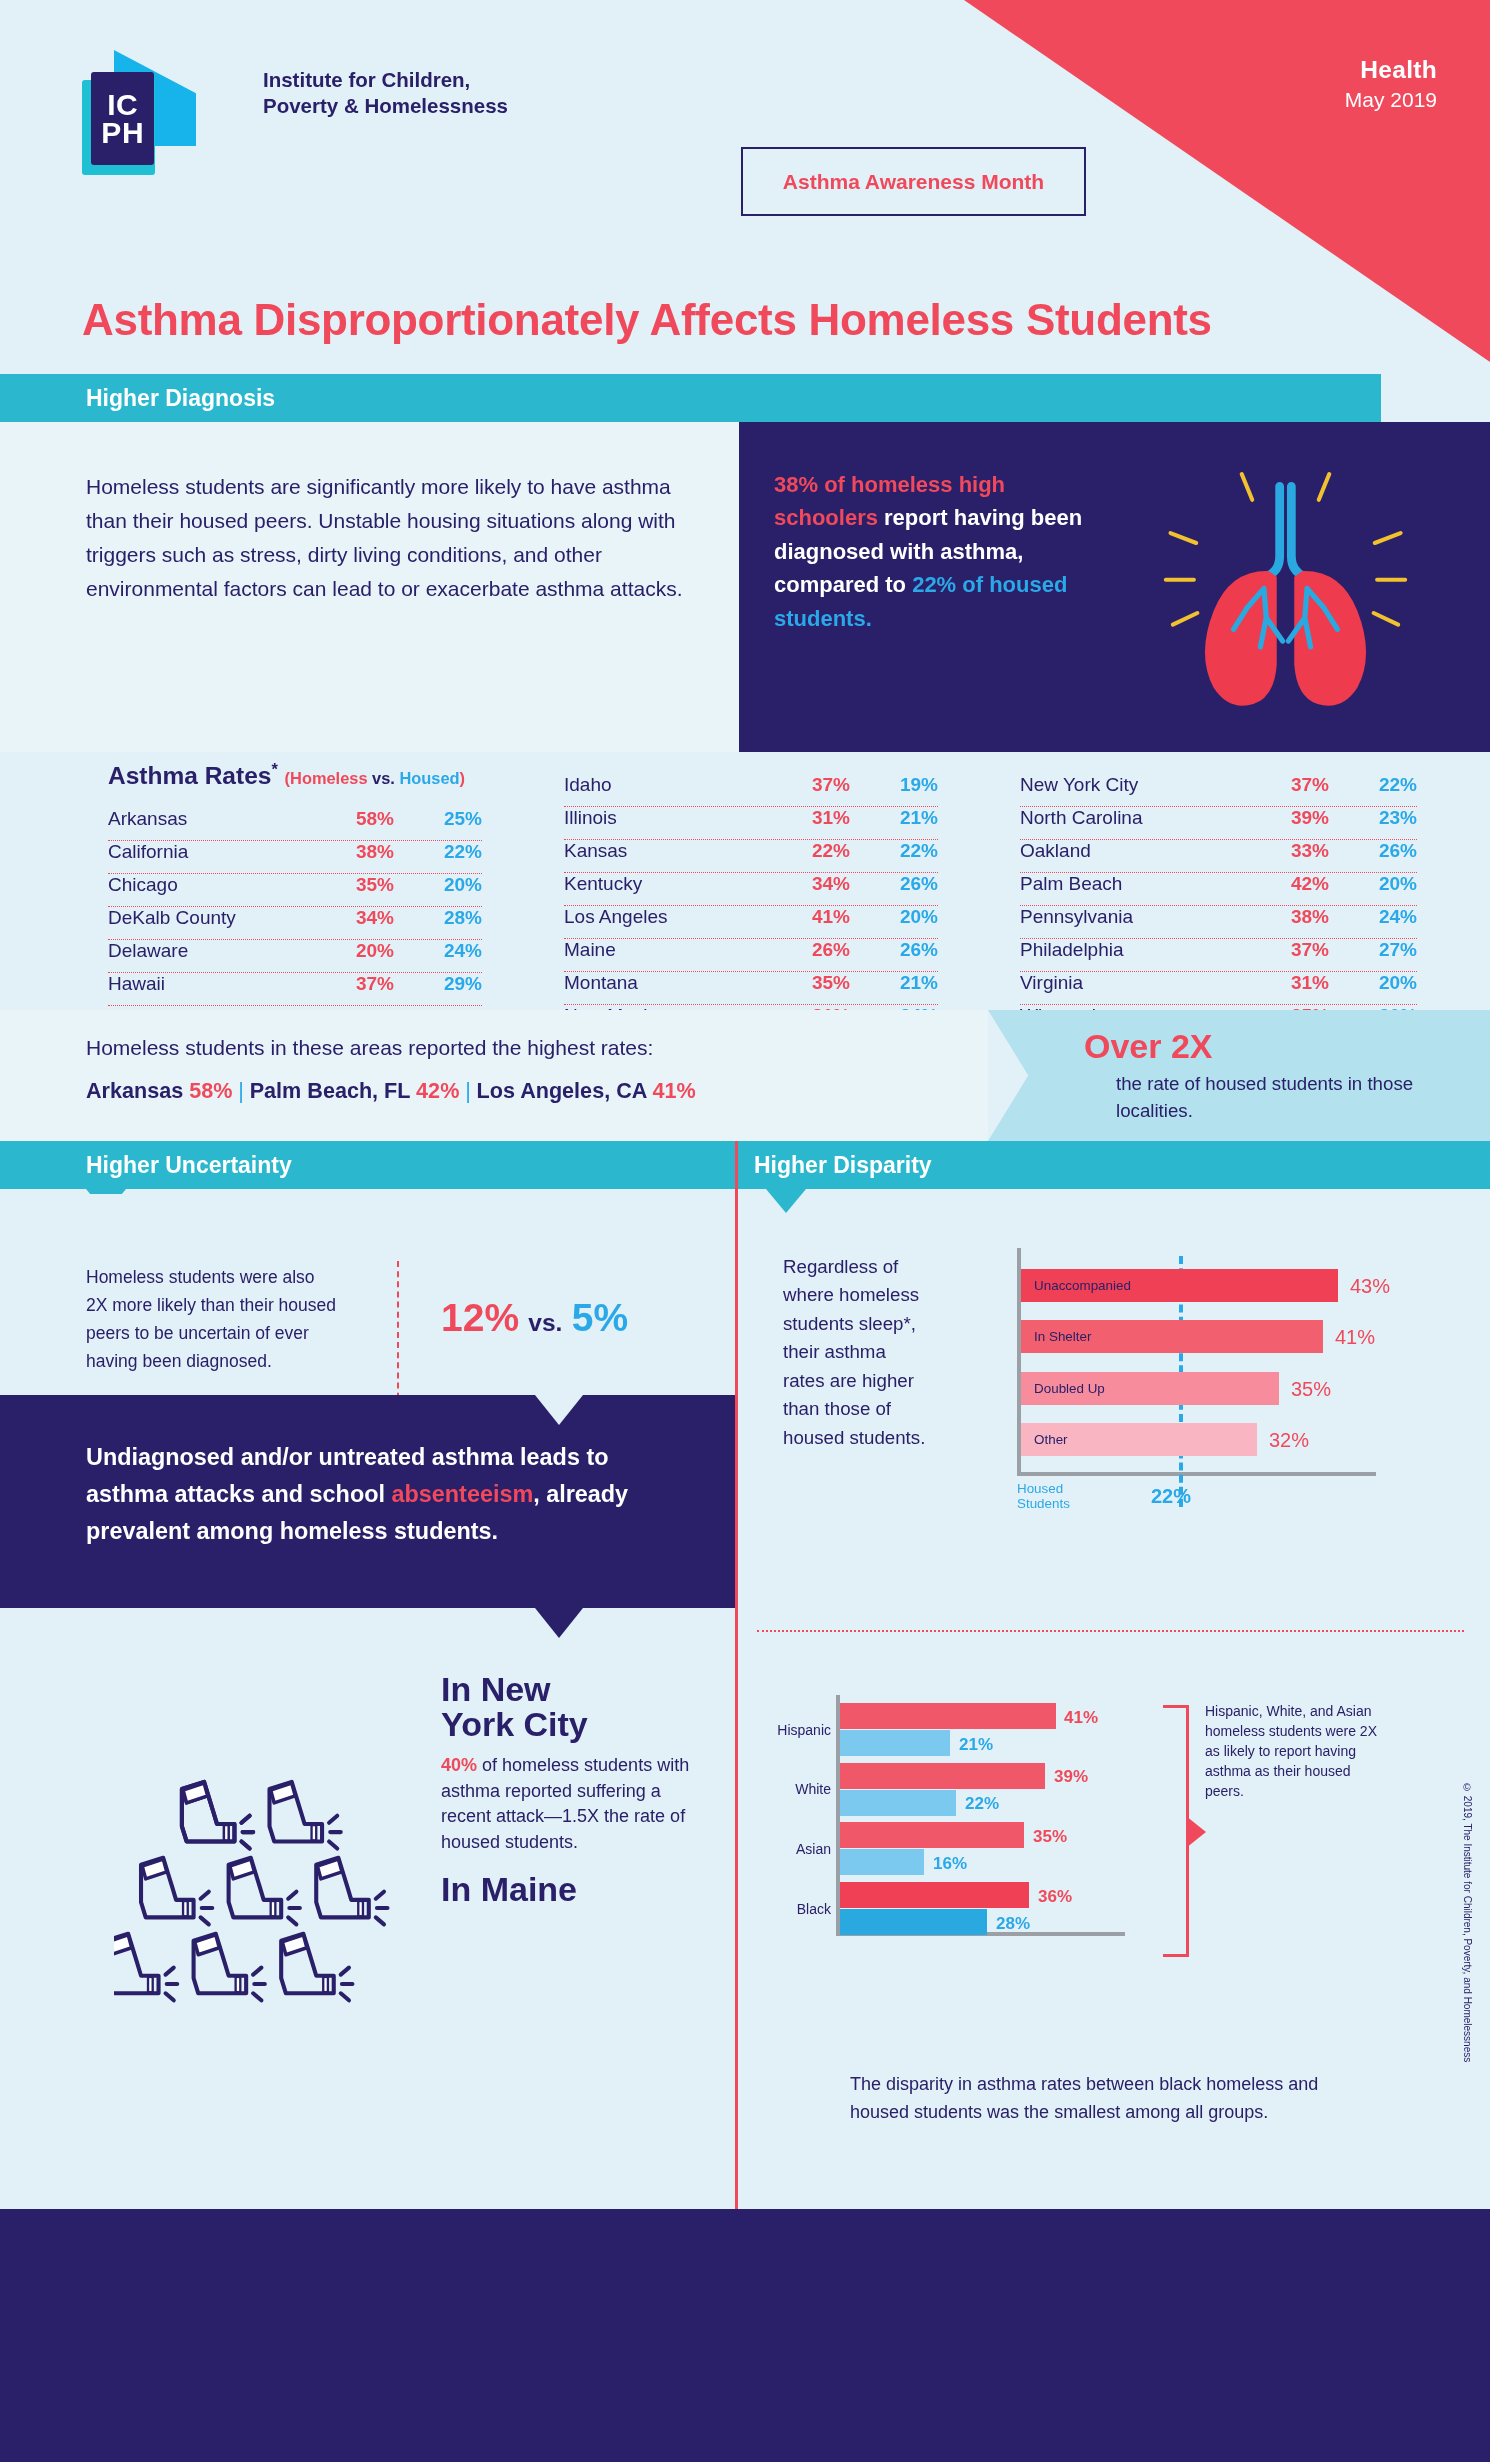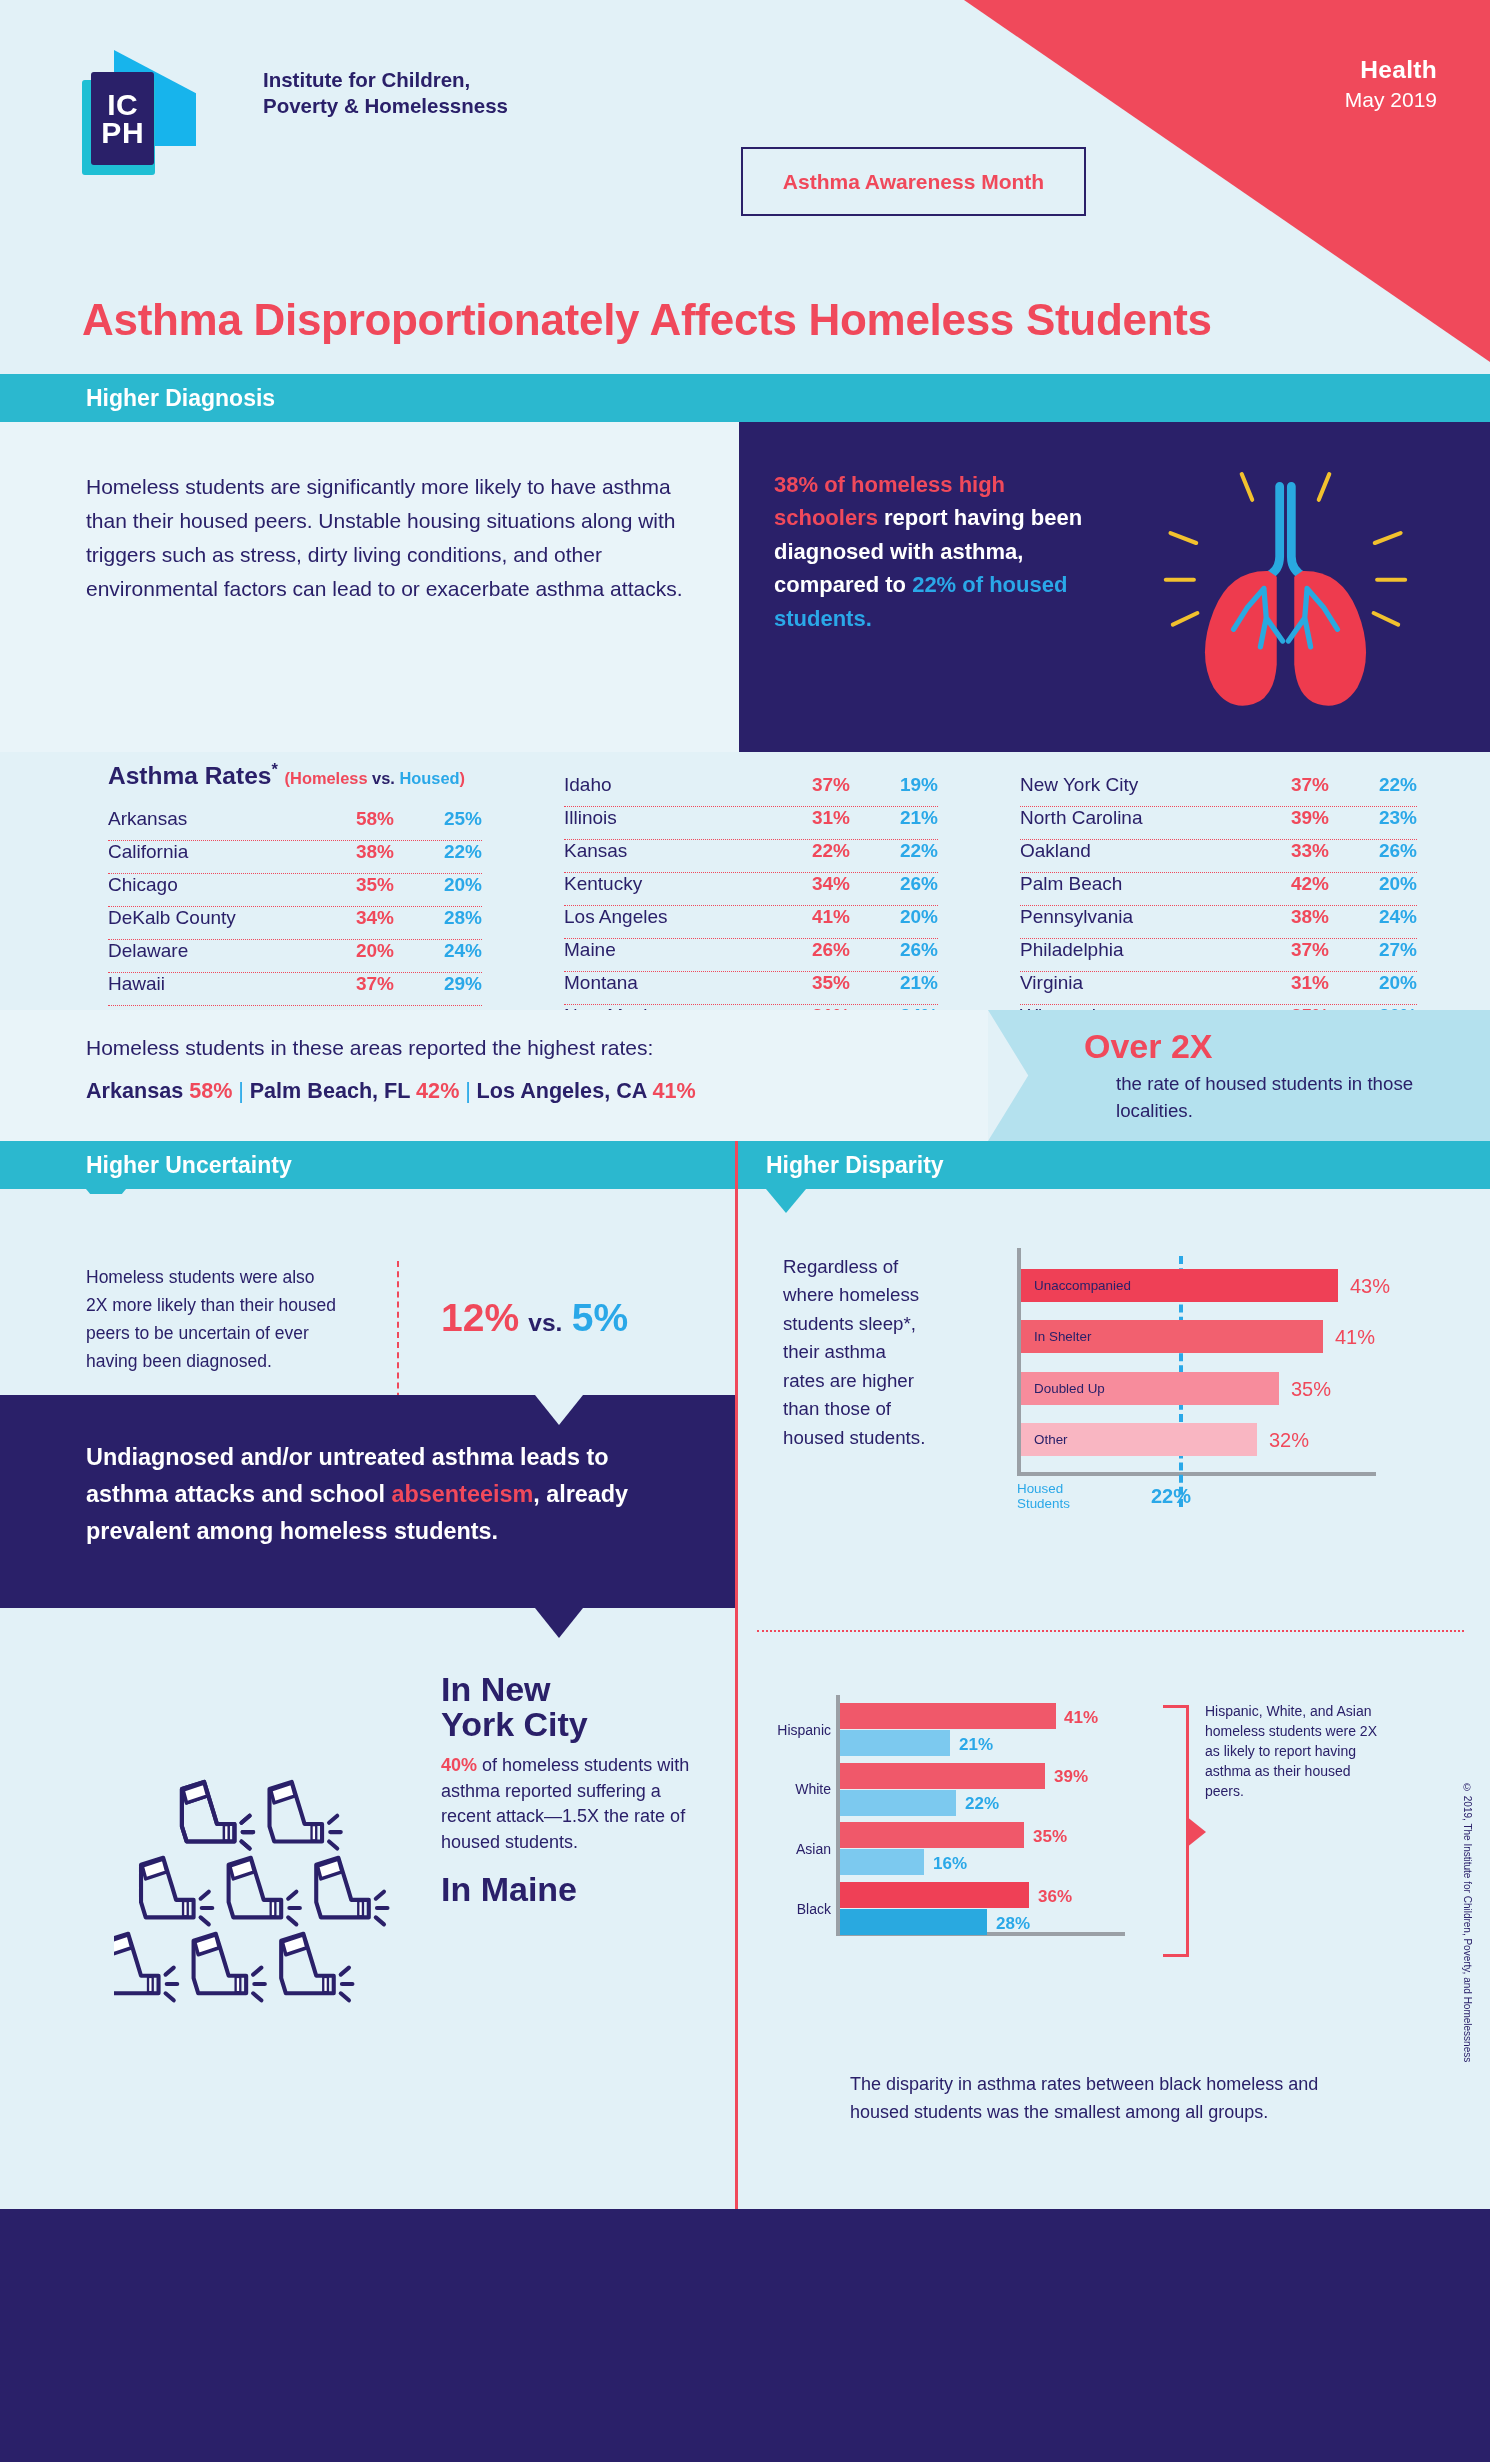--- a/index.html
+++ b/index.html
@@ -186,21 +186,21 @@
   </div>
   <div class="logo-name" style="white-space:pre-line">Institute for Children,
 Poverty &amp; Homelessness</div>
 
   <div class="awareness-box">
     <span>Asthma Awareness Month</span>
   </div>
 
   <div class="main-title">Asthma Disproportionately Affects Homeless Students</div>
 
-  <div class="secbar" style="left:0; top:374px; width:1490px;">
+  <div class="secbar" style="left:0; top:374px; width:1381px;">
     <span>Higher Diagnosis</span>
     <div class="notch"></div>
   </div>
 
   <div class="diag-body"></div>
   <div class="diag-text">Homeless students are significantly more likely to have asthma than their housed peers. Unstable housing situations along with triggers such as stress, dirty living conditions, and other environmental factors can lead to or exacerbate asthma attacks.</div>
 
   <div class="diag-panel">
     <div class="diag-stat">
       <span class="red">38% of homeless high schoolers</span><span> report having been diagnosed with asthma, compared to </span><span class="cyan">22% of housed students.</span>
@@ -362,21 +362,21 @@
     <span class="r">41%</span>
   </div>
   <div class="band-2x">Over 2X</div>
   <div class="band-2x-sub">the rate of housed students in those localities.</div>
 
   <div class="secbar" style="left:0; top:1141px; width:735px;">
     <span>Higher Uncertainty</span>
     <div class="notch"></div>
   </div>
   <div class="secbar" style="left:738px; top:1141px; width:752px;">
-    <span style="padding-left:28px">Higher Disparity</span>
+    <span style="padding-left:16px">Higher Disparity</span>
     <div class="notch" style="left:28px"></div>
   </div>
   <div class="divider-v"></div>
 
   <div class="unc-body"></div>
   <div class="unc-text">Homeless students were also 2X more likely than their housed peers to be uncertain of ever having been diagnosed.</div>
   <div class="unc-dots"></div>
   <div class="unc-stat">
     <span class="r">12%</span><span class="vs">vs.</span><span class="b">5%</span>
   </div>

